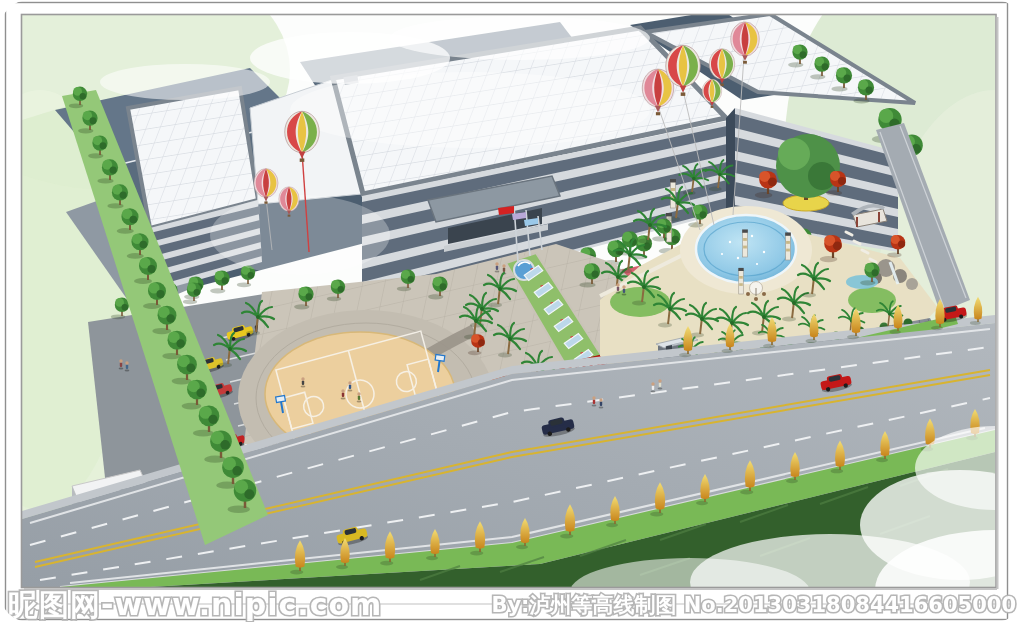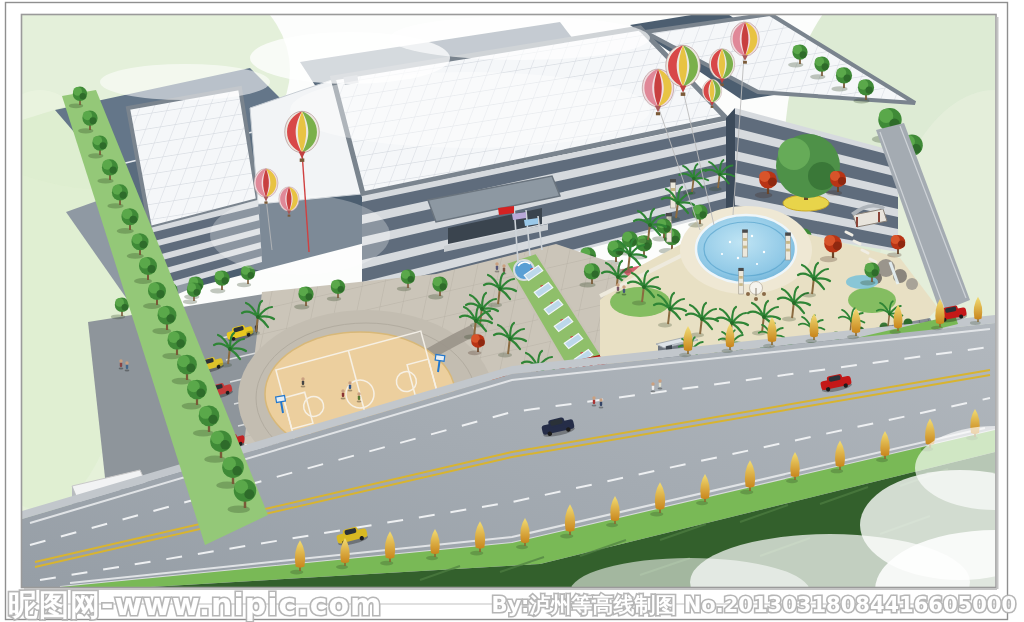--- a/index.html
+++ b/index.html
@@ -1,17 +1,17 @@
 <!DOCTYPE html>
 <html style="--c-slate_roof: #5a6c7e; --c-slate_roof2: #4c5e70; --c-slate_roof3: #647689; --c-white_roof: #f5f7f9; --c-facade_wall: #d6dade; --c-facade_window: #5f6c7c; --c-plaza: #cbc5b9; --c-court: #eccf9e; --c-pool: #8fc8e6; --c-road: #a4abb2; --c-parking: #8e959b; --c-lawn: #79b956; --c-field: #33602c; --c-tree_green: #3f8a37; --c-tree_red: #c23a1a; --c-tree_yellow: #e2b33c; --c-balloon_red: #d84848; --c-flag_red: #d42222; --c-corner_wash: #e0eed6;"><head>
 <meta charset="utf-8">
 <style>
   html,body{margin:0;padding:0;background:#ffffff;}
   .stage{position:relative;width:1024px;height:622px;background:#fff;overflow:hidden;
-         font-family:"DejaVu Sans","Liberation Sans",sans-serif;}
+         font-family:"DejaVu Sans","Liberation Sans",sans-serif;border-radius:29px;}
   svg text{font-family:"DejaVu Sans","Liberation Sans",sans-serif;}
   .wm{font-weight:bold;fill:#ffffff;stroke:#b3b3b3;stroke-width:3.2px;paint-order:stroke;opacity:.95;}
   .wm-left{font-size:30px;letter-spacing:1px;}
   .wm-right{font-size:21px;}
   .slate{fill:var(--c-slate_roof,#5a6c7e);}
   .slate2{fill:var(--c-slate_roof2,#4c5e70);}
   .slate3{fill:var(--c-slate_roof3,#647689);}
   .wall{fill:var(--c-facade_wall,#d6dade);}
   .win{fill:var(--c-facade_window,#5f6c7c);}
   .lawn{fill:var(--c-lawn,#79b956);}

